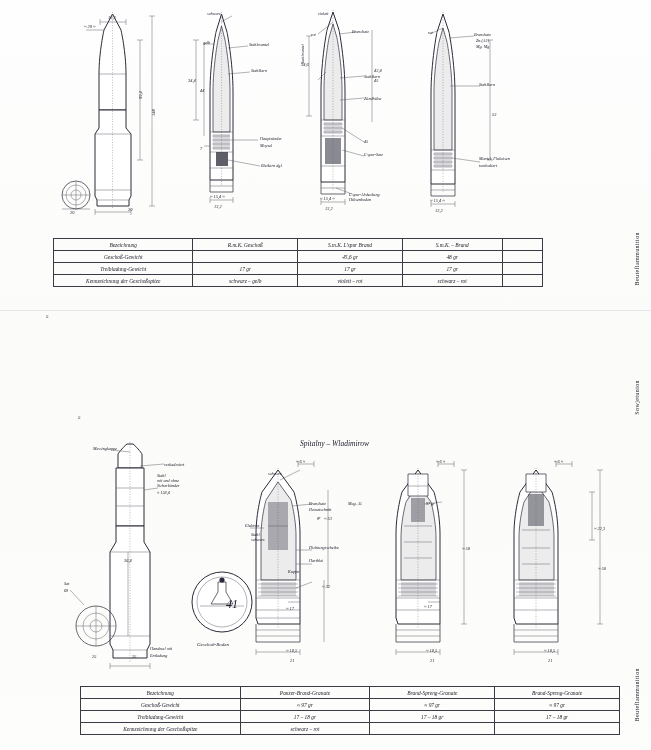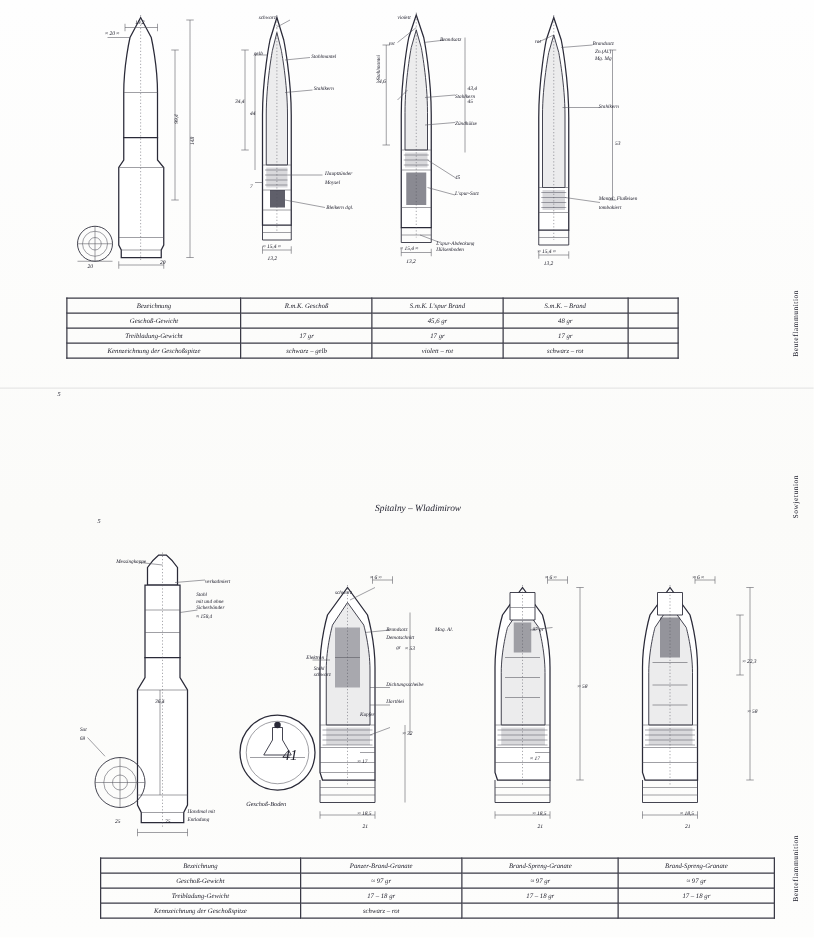--- a/index.html
+++ b/index.html
@@ -259,21 +259,21 @@
 
   <div class="sheet-divider" style="top:310px;"></div>
   <div class="lbl hand xs" style="left:46px;top:314px;">5</div>
 
   <div class="vert" style="left:634px;top:232px;">Beuteflammunition</div>
   <div class="vert" style="left:634px;top:380px;">Sowjetunion</div>
   <div class="vert" style="left:634px;top:668px;">Beuteflammunition</div>
 
   <div class="lbl hand xs" style="left:78px;top:415px;">5</div>
 
-  <div class="lbl hand md" style="left:300px;top:402px;">Spitalny – Wladimirow</div>
+  <div class="lbl hand md" style="left:300px;top:439px;">Spitalny – Wladimirow</div>
 
   <div class="dw" style="left:0;top:430px;width:651px;height:250px;">
   <svg width="651" height="250" viewBox="0 0 651 250">
 
     <g transform="translate(0,0)">
       <path class="ln2 fillw" d="M118,38 L118,24 C118,24 122,18 127,14 L133,14 C138,18 142,24 142,24 L142,38 Z"></path>
       <path class="ln2 fillw" d="M116,38 L144,38 L144,96 L116,96 Z"></path>
       <path class="ln2 fillw" d="M116,96 L116,112 L110,122 L110,214 L113,220 L113,228 L147,228 L147,220 L150,214 L150,122 L144,112 L144,96 Z"></path>
       <path class="thin" d="M110,122 L150,122"></path>
       <path class="thin" d="M113,220 L147,220"></path>

